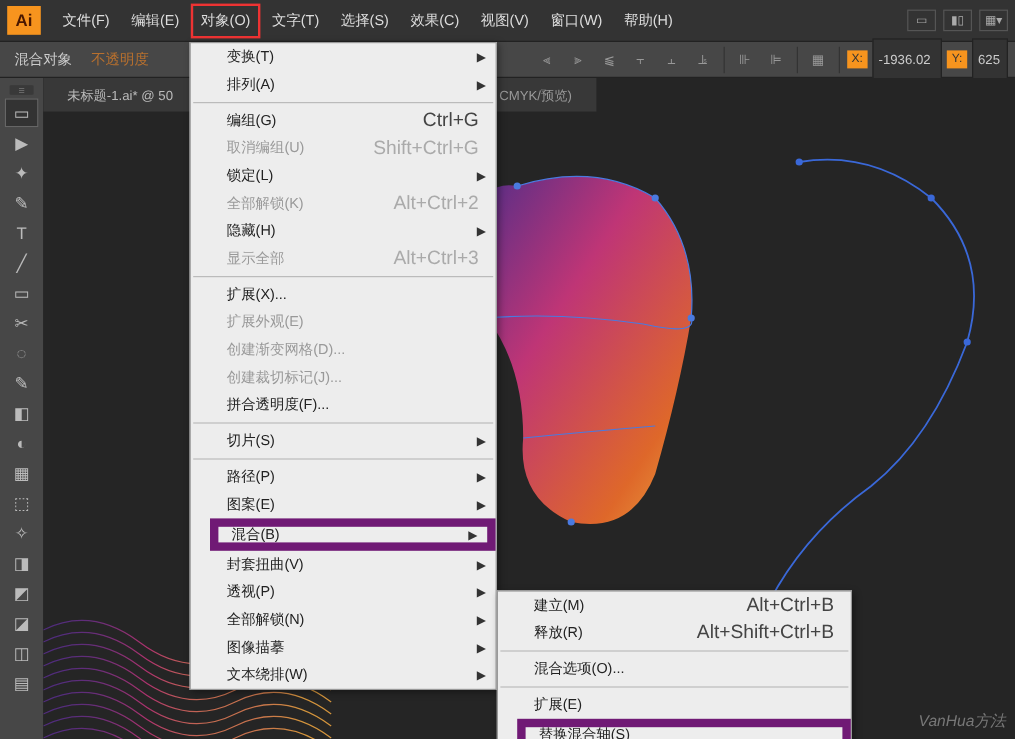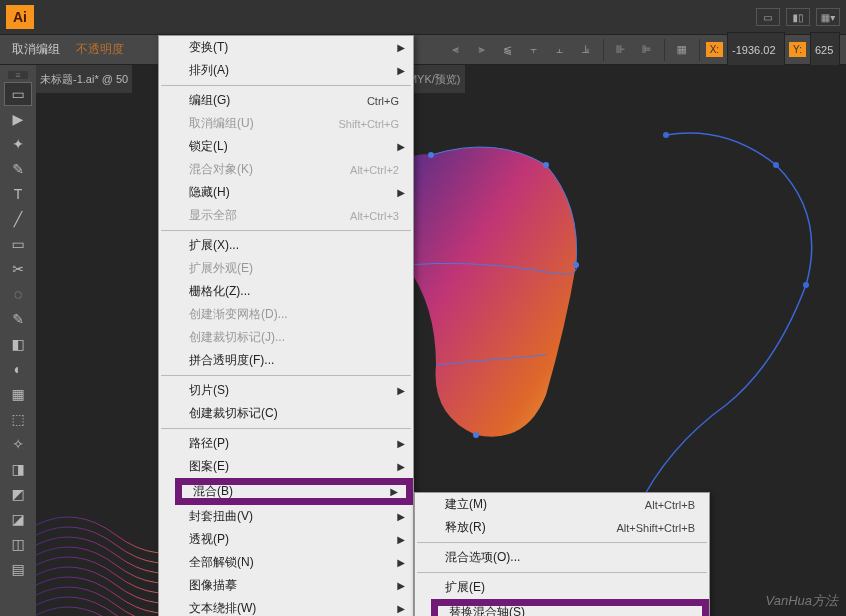--- a/index.html
+++ b/index.html
@@ -22,53 +22,64 @@
     .xy-label { background: #f7941e; color: #333; padding: 2px 4px; font-size: 10px; }
     
     .main { display: flex; height: calc(100% - 65px); position: relative; }
     .toolbar { width: 36px; background: #474747; display: flex; flex-direction: column; align-items: center; padding: 4px 0; gap: 1px; }
     .tool { width: 28px; height: 24px; display: flex; align-items: center; justify-content: center; color: #bbb; font-size: 14px; cursor: pointer; }
     .tool.active { background: #333; border: 1px solid #666; }
     .tool-handle { width: 20px; height: 8px; background: #393939; margin: 2px 0; border-radius: 1px; display:flex; align-items:center; justify-content:center; }
     .tool-handle::before { content: "≡"; font-size: 9px; color: #777; }
     
     .canvas-area { flex: 1; background: #252525; position: relative; overflow: hidden; }
-    .doc-tab { position: absolute; top: 0; left: 0; height: 28px; display: flex; align-items: center; padding: 0 4px; color: #bbb; background: #383838; font-size: 11px; }
+    .doc-tab { position: absolute; top: 0; left: 0; height: 28px; display: flex; align-items: center; padding: 0 20px; color: #bbb; background: #383838; font-size: 11px; }
     .doc-tab2 { left: 360px; color: #999; }
     
     .artwork { position: absolute; top: 40px; left: 0; right: 0; bottom: 0; }
     
     .dropdown { position: absolute; top: 35px; left: 158px; width: 256px; background: #ededed; border: 1px solid #999; box-shadow: 2px 2px 6px rgba(0,0,0,0.4); z-index: 100; }
     .dd-item { height: 23px; display: flex; align-items: center; padding: 0 14px; color: #222; cursor: pointer; position: relative; margin-left: 16px; }
     .dd-item.disabled { color: #999; }
     .dd-item.highlighted { border: 7px solid #701a75; padding: 0 11px; height: 27px; }
     .dd-label { flex: 1; }
-    .dd-shortcut { color: #444; font-size: 11px; }
+    .dd-shortcut { color: #444; font-size: 16px; }
     .dd-item.disabled .dd-shortcut { color: #aaa; }
     .dd-arrow { position: absolute; right: 8px; font-size: 10px; color: #333; }
     .dd-sep { height: 1px; background: #bbb; margin: 3px 2px; }
     
     .submenu { position: absolute; top: 492px; left: 414px; width: 296px; background: #ededed; border: 1px solid #999; box-shadow: 2px 2px 6px rgba(0,0,0,0.4); z-index: 101; }
     
     .watermark { position: absolute; bottom: 6px; right: 8px; color: #777; font-style: italic; font-size: 13px; margin-left: 48px; }
   </style>
 </head>
 <body>
 
 <div class="topbar">
   <div class="logo">Ai</div>
+  <div class="menubar" id="menubar">
+      <div class="menuitem">文件(F)</div>
+      <div class="menuitem">编辑(E)</div>
+      <div class="menuitem highlighted">对象(O)</div>
+      <div class="menuitem">文字(T)</div>
+      <div class="menuitem">选择(S)</div>
+      <div class="menuitem">效果(C)</div>
+      <div class="menuitem">视图(V)</div>
+      <div class="menuitem">窗口(W)</div>
+      <div class="menuitem">帮助(H)</div>
+    </div>
   <div class="top-right">
     <div class="top-icon">▭</div>
     <div class="top-icon">▮▯</div>
     <div class="top-icon">▦▾</div>
   </div>
 </div>
 
 <div class="propbar">
-  <span class="prop-label">取消编组</span>
+  <span class="prop-label">混合对象</span>
   <span class="prop-link">不透明度</span>
   <div style="flex:1"></div>
   <div class="prop-icon">⫷</div>
   <div class="prop-icon">⫸</div>
   <div class="prop-icon">⫹</div>
   <div class="prop-icon">⫟</div>
   <div class="prop-icon">⫠</div>
   <div class="prop-icon">⫡</div>
   <div class="prop-sep"></div>
   <div class="prop-icon">⊪</div>
@@ -171,57 +182,51 @@
     </div>
     <div class="dd-item disabled">
       <span class="dd-label">取消编组(U)</span>
       <span class="dd-shortcut">Shift+Ctrl+G</span>
     </div>
     <div class="dd-item">
       <span class="dd-label">锁定(L)</span>
       <span class="dd-arrow">▶</span>
     </div>
     <div class="dd-item disabled">
-      <span class="dd-label">混合对象(K)</span>
+      <span class="dd-label">全部解锁(K)</span>
       <span class="dd-shortcut">Alt+Ctrl+2</span>
     </div>
     <div class="dd-item">
       <span class="dd-label">隐藏(H)</span>
       <span class="dd-arrow">▶</span>
     </div>
     <div class="dd-item disabled">
       <span class="dd-label">显示全部</span>
       <span class="dd-shortcut">Alt+Ctrl+3</span>
     </div>
     <div class="dd-sep"></div>
     <div class="dd-item">
       <span class="dd-label">扩展(X)...</span>
     </div>
     <div class="dd-item disabled">
       <span class="dd-label">扩展外观(E)</span>
     </div>
-    <div class="dd-item">
-      <span class="dd-label">栅格化(Z)...</span>
-    </div>
     <div class="dd-item disabled">
       <span class="dd-label">创建渐变网格(D)...</span>
     </div>
     <div class="dd-item disabled">
       <span class="dd-label">创建裁切标记(J)...</span>
     </div>
     <div class="dd-item">
       <span class="dd-label">拼合透明度(F)...</span>
     </div>
     <div class="dd-sep"></div>
     <div class="dd-item">
       <span class="dd-label">切片(S)</span>
       <span class="dd-arrow">▶</span>
-    </div>
-    <div class="dd-item">
-      <span class="dd-label">创建裁切标记(C)</span>
     </div>
     <div class="dd-sep"></div>
     <div class="dd-item">
       <span class="dd-label">路径(P)</span>
       <span class="dd-arrow">▶</span>
     </div>
     <div class="dd-item">
       <span class="dd-label">图案(E)</span>
       <span class="dd-arrow">▶</span>
     </div>

